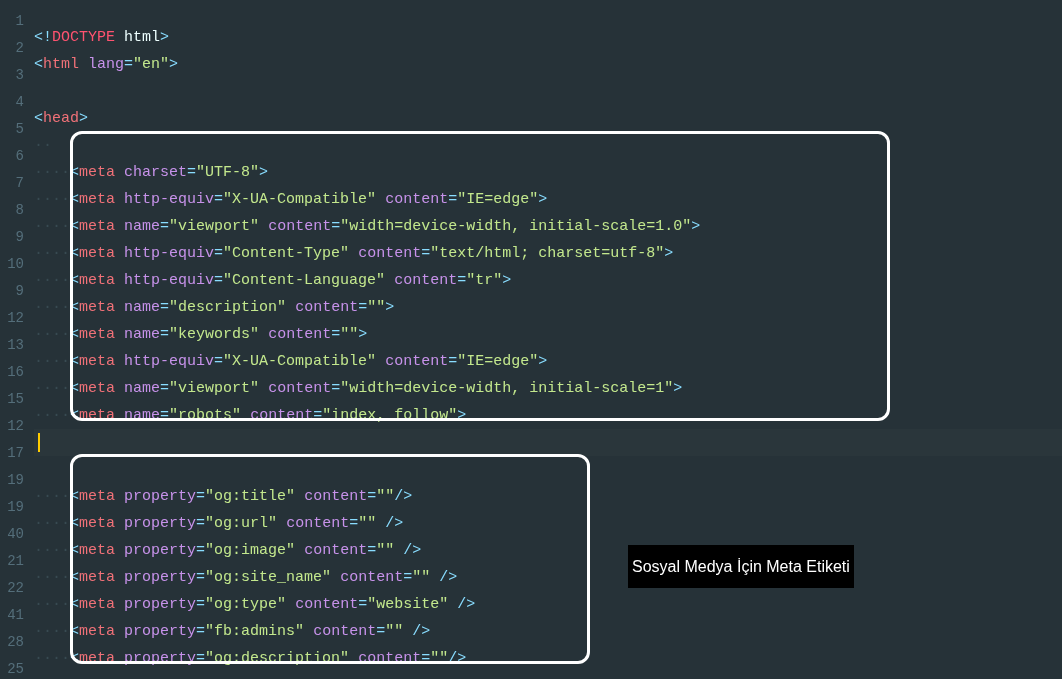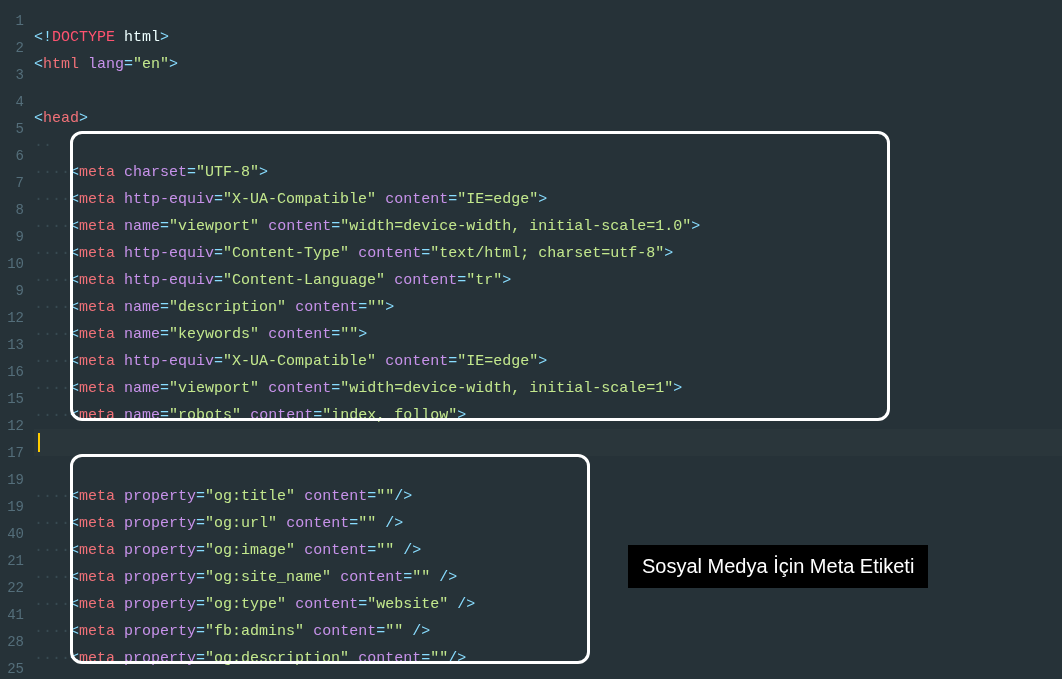--- a/index.html
+++ b/index.html
@@ -77,22 +77,22 @@
     border-radius: 12px;
     pointer-events: none;
   }
   .label {
     position: absolute;
     left: 628px;
     top: 545px;
     background: #000000;
     color: #ffffff;
     font-family: Arial, sans-serif;
-    font-size: 20px;
-    padding: 8px 14px;
+    font-size: 16px;
+    padding: 8px 4px;
     white-space: nowrap;
   }
 </style>
 </head>
 <body>
 
 <div class="editor">
   <div class="gutter" id="gutter">
       <div>1</div>
       <div>2</div>

